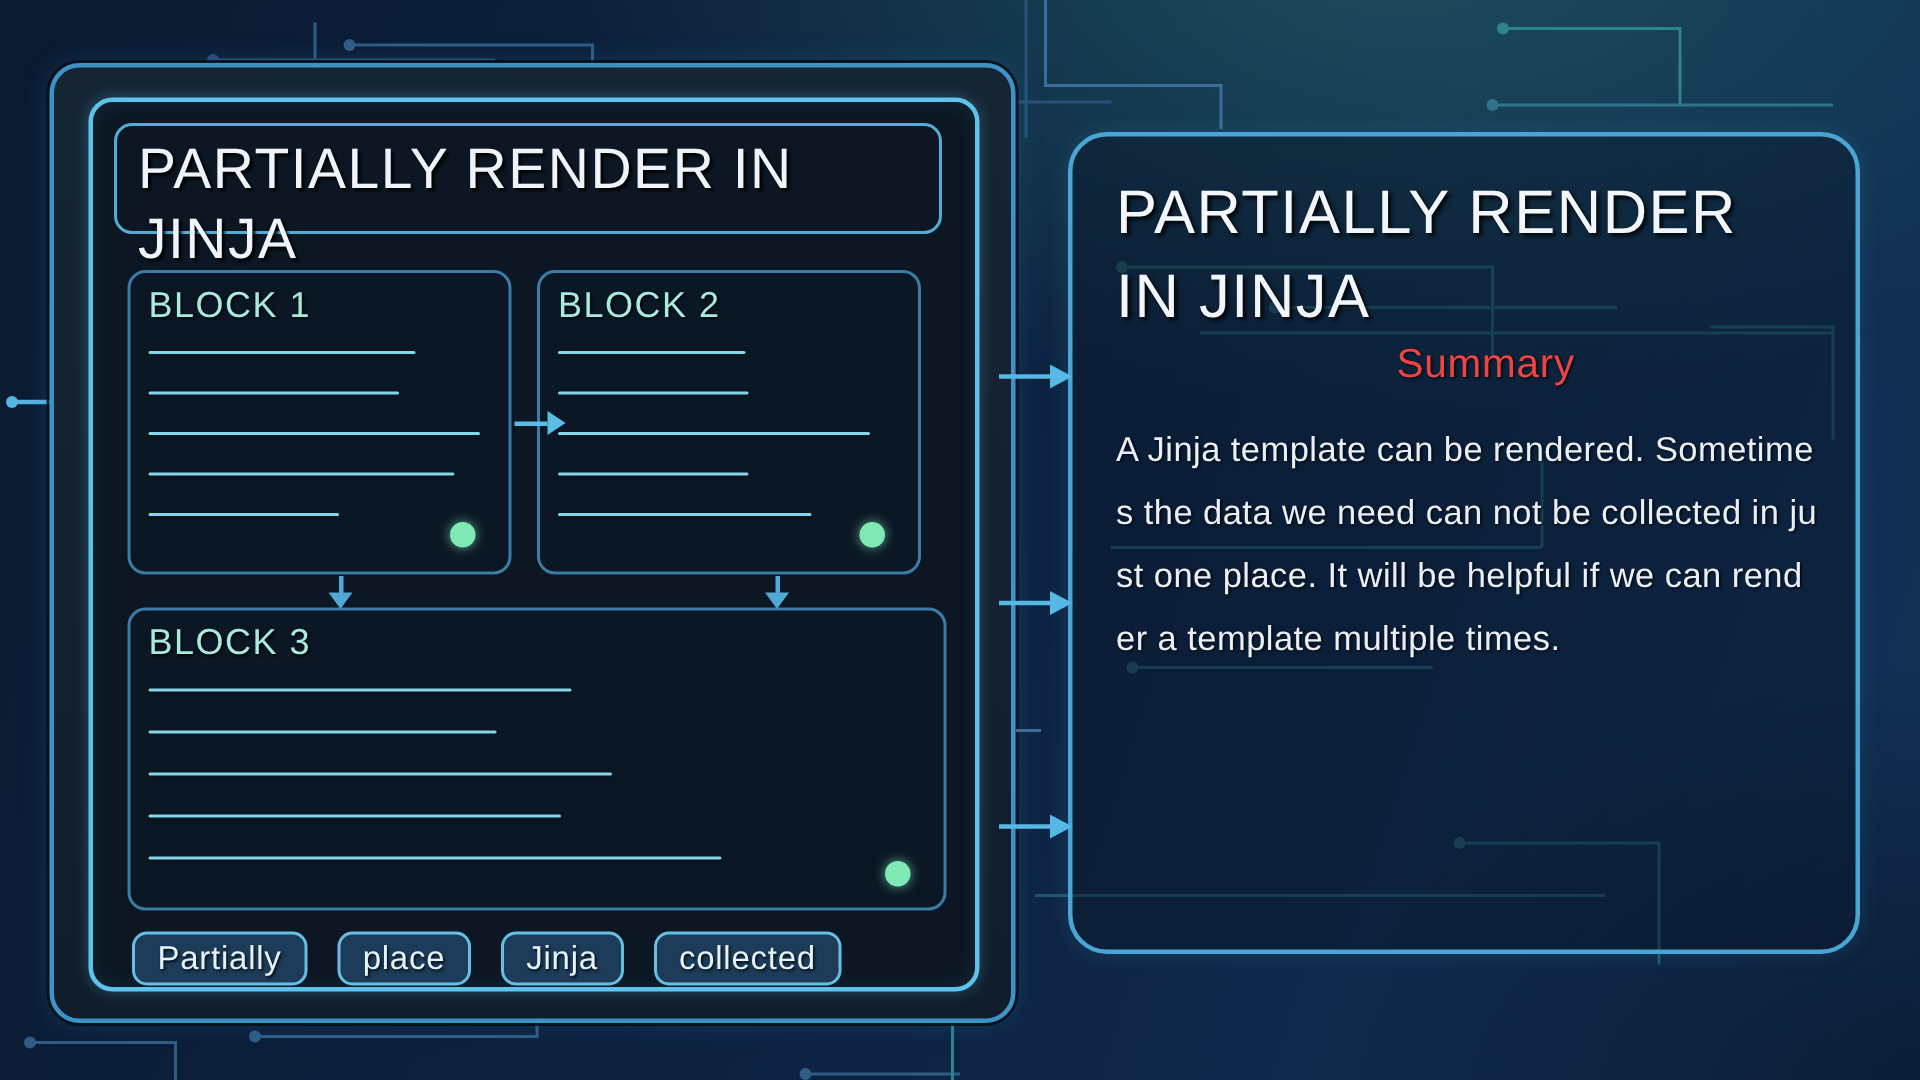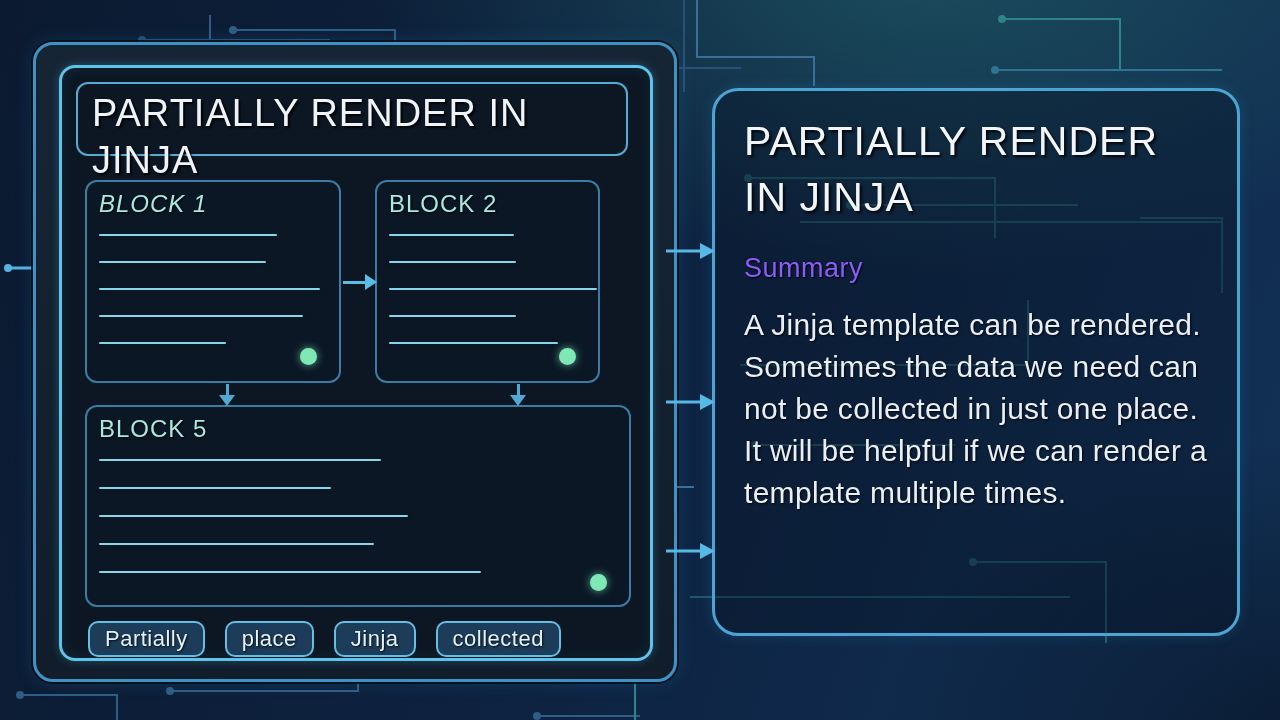--- a/index.html
+++ b/index.html
@@ -31,22 +31,22 @@
     border:2px solid #54abd4; border-radius:12px;
   }
   .slide-title {
     margin:6px 0 0 14px; width:520px; font-size:38px; line-height:47px; font-weight:400;
     color:#eef4fa; letter-spacing:1px; text-shadow:2px 2px 2px rgba(0,0,0,0.9);
   }
   .block {
     position:absolute; box-sizing:border-box; border:2px solid #3b7ba4; border-radius:12px;
     background:rgba(12,24,40,0.45);
   }
-  #block1 { left:23px; top:112px; width:256px; height:203px;font-style:italic; }
-  #block2 { left:313px; top:112px; width:225px; height:203px; }
+  #block1 { left:23px; top:112px; width:256px; height:203px; }
+  #block2 { left:296px; top:112px; width:256px; height:203px; }
   #block3 { left:23px; top:337px; width:546px; height:202px; }
   .block-label {
     margin:8px 0 0 12px; font-size:24px; color:#a9e9de; letter-spacing:1px;
     text-shadow:1px 1px 2px rgba(0,0,0,0.9);
   }
   .lines { position:absolute; left:12px; top:52px; }
   .ph-line { height:2px; background:#84d6e8; border-radius:1px; margin-bottom:25px;
              box-shadow:0 1px 3px rgba(10,20,30,0.8); }
   #block3 .ph-line { margin-bottom:26px; }
   .dot {
@@ -72,25 +72,26 @@
     position:absolute; left:712px; top:88px; width:528px; height:548px; box-sizing:border-box;
     border:3px solid #4aa4d4; border-radius:26px; background:rgba(9,18,33,0.38); z-index:2;
     padding:22px 0 0 29px; box-shadow:0 0 14px rgba(60,160,215,0.18);
   }
   .detail-title {
     margin:0; width:424px; font-size:41px; line-height:56px; font-weight:400;
     color:#f2f6fa; letter-spacing:1px; word-break:break-all;
     text-shadow:2px 2px 3px rgba(0,0,0,0.9);
   }
   .detail-section {
-    margin-top:28px; font-size:27px; color:#8b5cf6; letter-spacing:0.5px;
+    margin-top:2px; font-size:27px; color:#ef4444; letter-spacing:0.5px;
     text-shadow:1px 1px 2px rgba(0,0,0,0.9);
+    text-align:center;
   }
   .detail-body {
-    margin-top:20px; width:470px; font-size:30px; line-height:42px; color:#e9eff6;
+    margin-top:20px; width:470px; font-size:23px; line-height:42px; color:#e9eff6;
     letter-spacing:0.3px; word-break:break-all; text-shadow:1px 1px 2px rgba(0,0,0,0.85);
   }
 </style>
 </head>
 <body>
 
 <svg class="bg-svg" width="1280" height="720" viewBox="0 0 1280 720">
   <g fill="none" stroke-width="2">
     <path d="M233,30 H395 V42" stroke="#2f5d86"></path>
     <circle cx="233" cy="30" r="4" fill="#2f5d86" stroke="none"></circle>
@@ -155,21 +156,21 @@
         <div class="ph-line" style="width:125px"></div>
         <div class="ph-line" style="width:127px"></div>
         <div class="ph-line" style="width:208px"></div>
         <div class="ph-line" style="width:127px"></div>
         <div class="ph-line" style="width:169px"></div>
       </div>
       <div class="dot"></div>
     </div>
 
     <div class="block" id="block3">
-      <div class="block-label">BLOCK 5</div>
+      <div class="block-label">BLOCK 3</div>
       <div class="lines">
         <div class="ph-line" style="width:282px"></div>
         <div class="ph-line" style="width:232px"></div>
         <div class="ph-line" style="width:309px"></div>
         <div class="ph-line" style="width:275px"></div>
         <div class="ph-line" style="width:382px"></div>
       </div>
       <div class="dot" style="bottom:14px"></div>
     </div>
 

